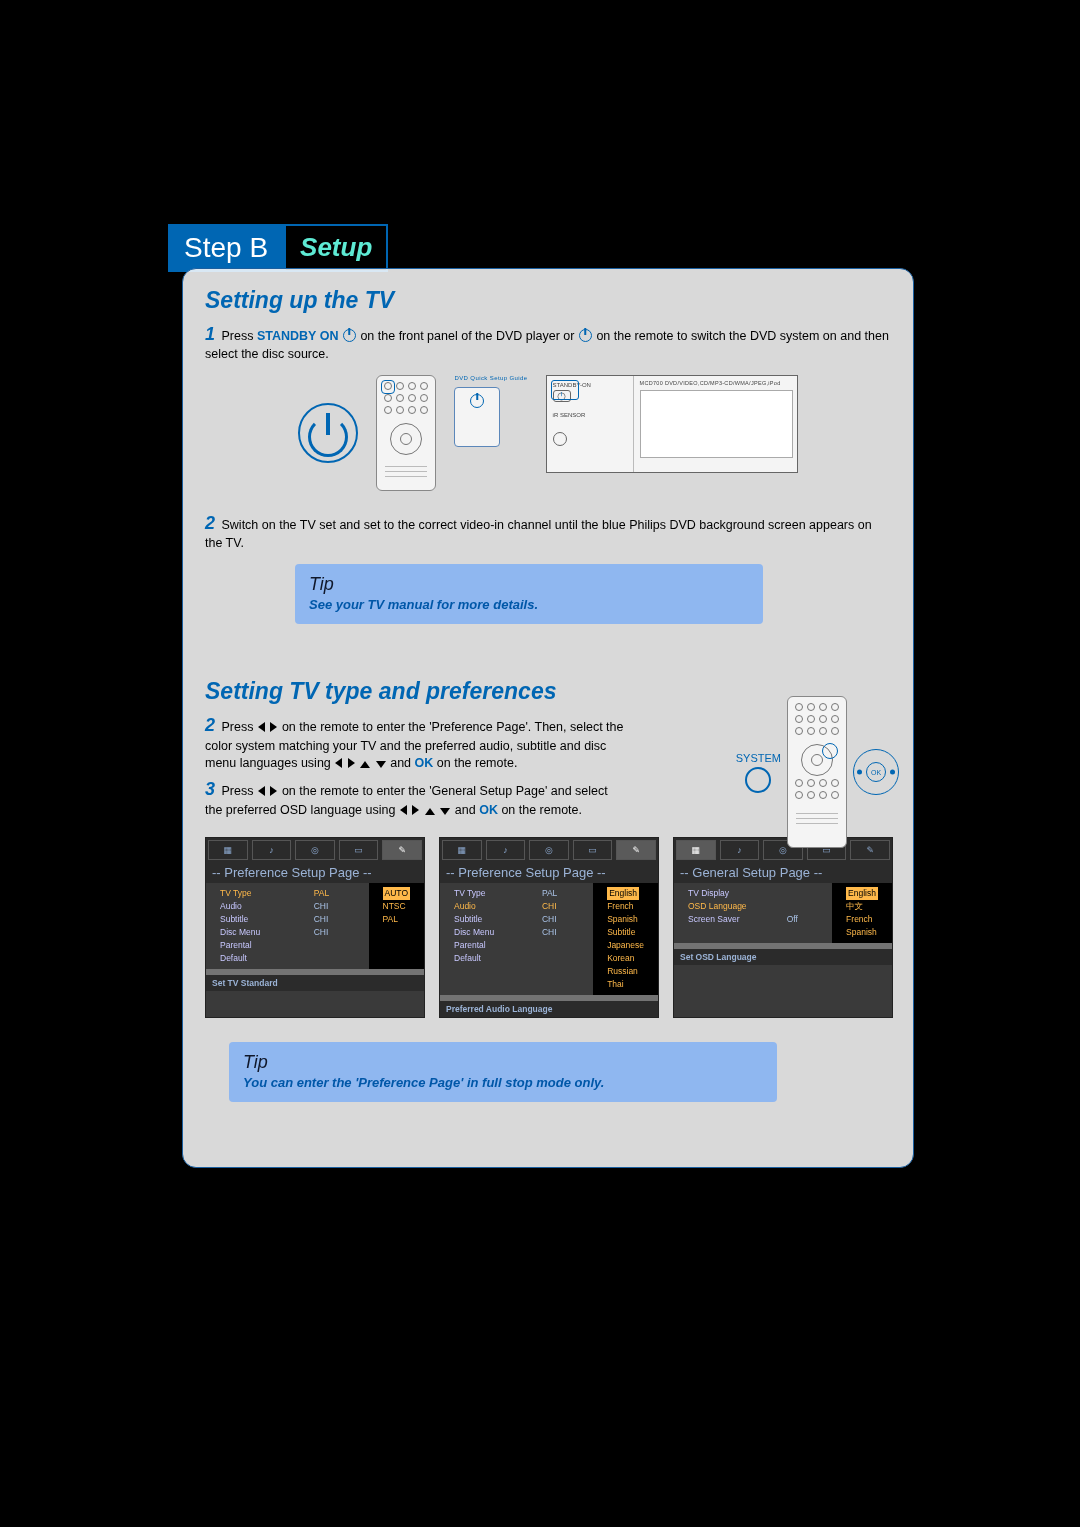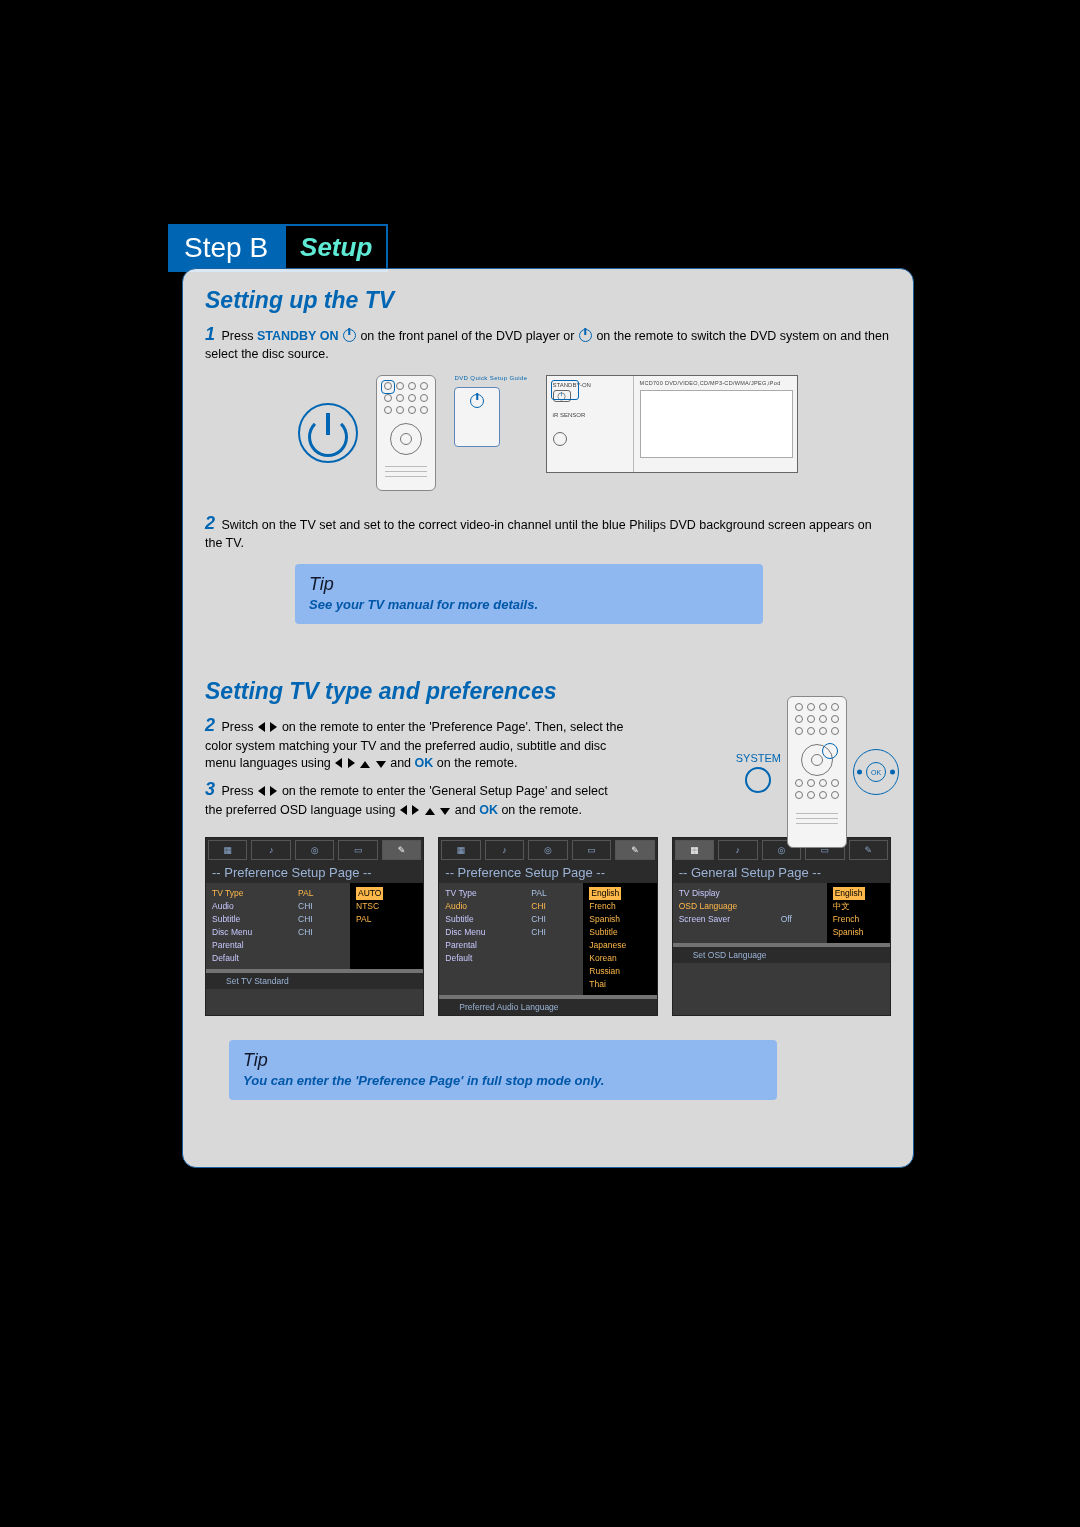--- a/index.html
+++ b/index.html
@@ -171,28 +171,28 @@
 
   .osd-row { display:flex; gap:14px; justify-content:space-between; margin-top:18px; }
   .osd {
     width:218px; background:#3a3a3a; border:1px solid #222; font-size:8.5px; color:#c8c8ff;
   }
   .osd-tabs { display:flex; background:#2b2b2b; }
   .osd-tab { flex:1; height:18px; border:1px solid #555; margin:2px; display:flex; align-items:center; justify-content:center; color:#8aa6cc; font-size:9px;}
   .osd-tab.active { background:#5a5a5a; color:#fff;}
   .osd-header { background:#2b2b2b; color:#9bb3d6; padding:3px 6px; font-size:13px;}
   .osd-body { display:flex; }
-  .osd-col { padding:4px 6px; }
+  .osd-col { padding:4px 14px; }
   .osd-col.labels { width:74px; }
   .osd-col.vals { width:46px; color:#a9c2e6;}
   .osd-col.opts { flex:1; background:#000; color:#ffb94a; }
   .osd-row-line { height:13px; line-height:13px; white-space:nowrap; overflow:hidden; }
   .osd-row-line.audio { color:#ffb94a; }
   .osd .sel { background:#ffb94a; color:#000; padding:0 2px; display:inline-block; }
-  .osd-footer { background:#2b2b2b; color:#9bb3d6; padding:3px 20px; font-size:8.5px; border-top:4px solid #737373;}
+  .osd-footer { background:#2b2b2b; color:#9bb3d6; padding:3px 6px; font-size:8.5px; border-top:6px solid #737373;font-weight:bold;}
   .osd3 .osd-col.labels { width:90px; }
   .osd3 .osd-col.vals { width:40px; }
 
   .tip-box.wide { width:520px; margin-left:24px; margin-top:24px;}
 </style>
 </head>
 <body>
 
 <div class="page">
   <div class="step-badge">

